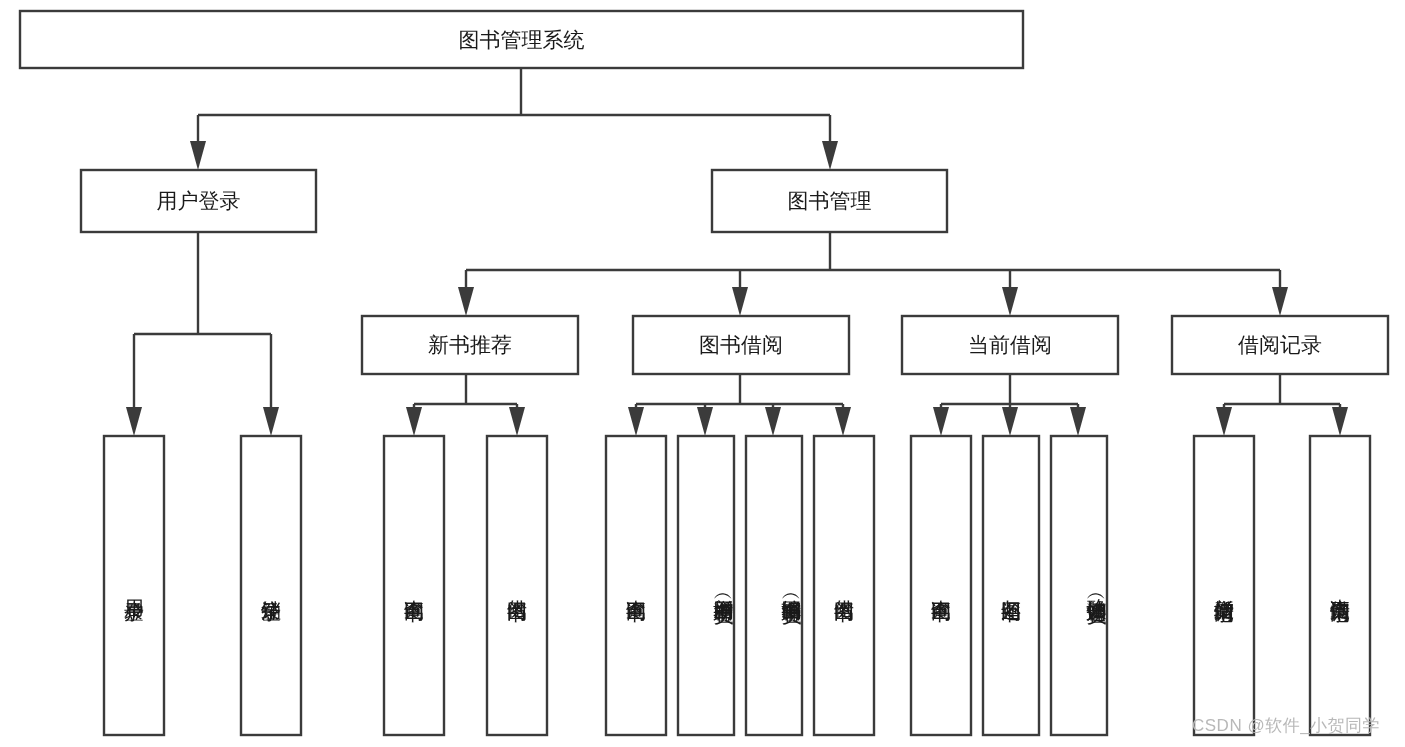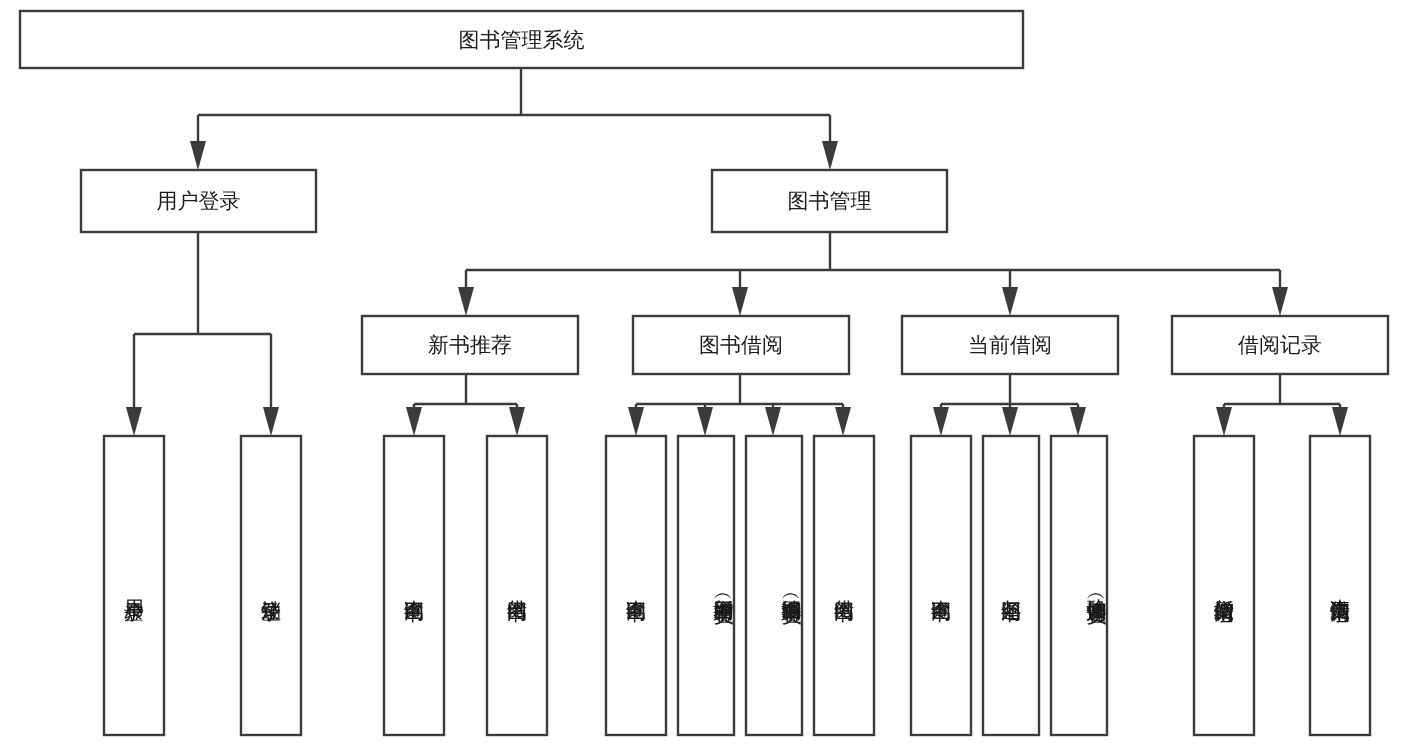--- a/index.html
+++ b/index.html
@@ -212,13 +212,14 @@
   <div class="leaf-label-wrap" style="left:746px; top:436px; width:56px; height:299px; align-items:flex-start; padding-top:4px; box-sizing:border-box;">编辑图书（管理员）</div>
   <div class="leaf-label-wrap" style="left:814px; top:436px; width:60px; height:299px;">借阅图书</div>
 
   <div class="leaf-label-wrap" style="left:911px; top:436px; width:60px; height:299px;">查询图书</div>
   <div class="leaf-label-wrap" style="left:983px; top:436px; width:56px; height:299px;">归还图书</div>
   <div class="leaf-label-wrap" style="left:1051px; top:436px; width:56px; height:299px; align-items:flex-start; padding-top:4px; box-sizing:border-box;">确认归还（管理员）</div>
 
   <div class="leaf-label-wrap" style="left:1194px; top:436px; width:60px; height:299px;">新增借阅记录</div>
   <div class="leaf-label-wrap" style="left:1310px; top:436px; width:60px; height:299px;">查询借阅记录</div>
 
+  <div class="watermark">CSDN @软件_小贺同学</div>
 </div>
 
 </body></html>

